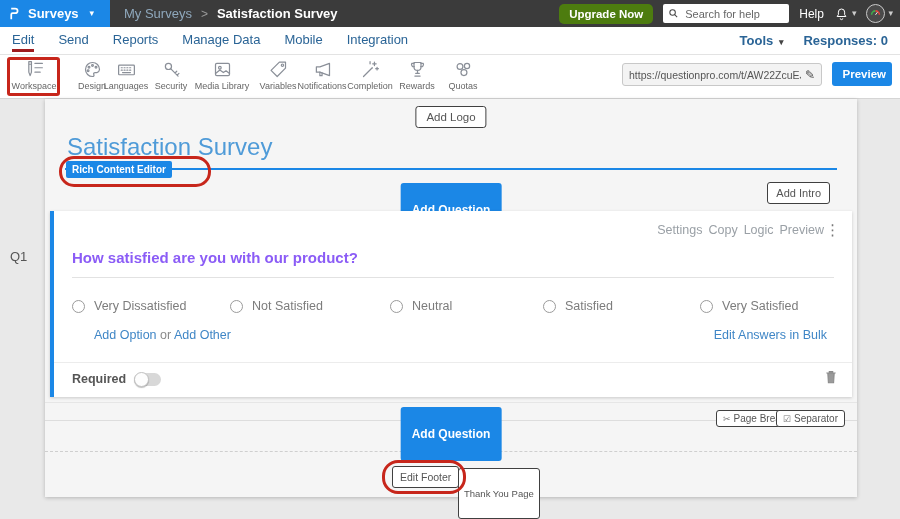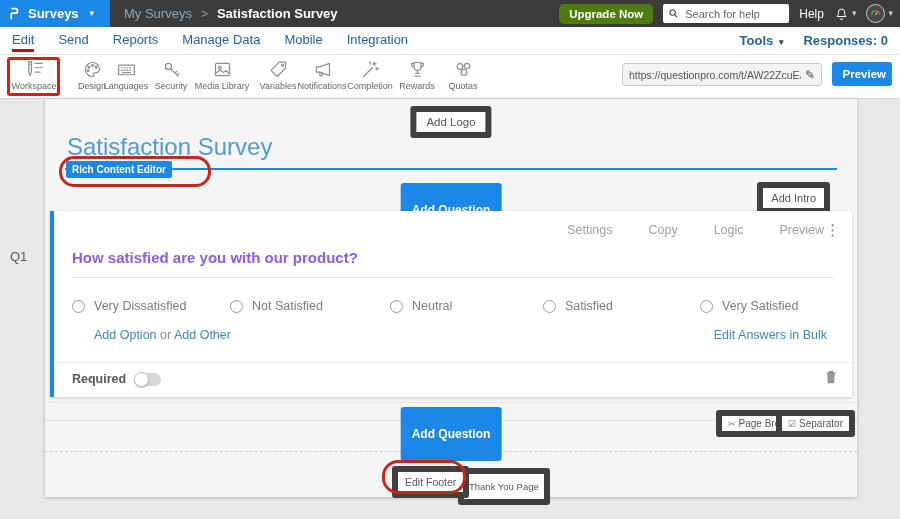--- a/index.html
+++ b/index.html
@@ -77,28 +77,28 @@
   .add-logo-btn{position:absolute;left:50%;transform:translateX(-50%);top:7px;
          background:#fff;border:1px solid #c6c6c6;border-radius:3px;color:#555;
          font-size:11.5px;padding:4px 10px;cursor:pointer;font-family:"Liberation Sans",sans-serif;}
   .survey-title{position:absolute;left:22px;top:34px;font-size:24px;color:#4f9bd8;}
   .title-rule{position:absolute;left:20px;right:20px;top:69px;height:2px;background:#1b87e6;}
   .rce-label{position:absolute;left:21px;top:62px;background:#1b87e6;color:#fff;
          font-size:10px;font-weight:700;padding:3px 6px;border-radius:2px;white-space:nowrap;}
   .btn-blue{background:#1b87e6;border:none;border-radius:3px;color:#fff;font-size:12px;
          font-weight:700;padding:20px 11px;cursor:pointer;font-family:"Liberation Sans",sans-serif;}
   .add-question-top{position:absolute;left:50%;transform:translateX(-50%);top:84px;}
-  .btn-plain{background:#fff;border:6px solid #404040;border-radius:3px;color:#555;
+  .btn-plain{background:#fff;border:1px solid #404040;border-radius:3px;color:#555;
          cursor:pointer;font-family:"Liberation Sans",sans-serif;}
   .add-intro-btn{position:absolute;right:27px;top:83px;font-size:11px;padding:4px 8px;}
 
   
   .qcard{position:absolute;left:5px;top:112px;width:802px;height:186px;background:#fff;
          border-left:4px solid #1b87e6;box-shadow:0 1px 3px rgba(0,0,0,.18);}
-  .q-actions{position:absolute;right:28px;top:12px;display:flex;align-items:center;gap:36px;}
+  .q-actions{position:absolute;right:28px;top:12px;display:flex;align-items:center;gap:6px;}
   .q-action{color:#9aa0a6;font-size:12.5px;cursor:pointer;}
   .kebab{position:absolute;right:8px;top:10px;color:#777;font-size:15px;cursor:pointer;
          padding:0 4px;}
   .q-text{position:absolute;left:18px;top:38px;font-size:15px;font-weight:700;color:#8b5cf6;}
   .q-underline{position:absolute;left:18px;right:18px;top:66px;height:1px;background:#e2e2e2;}
   .option{position:absolute;top:88px;display:flex;align-items:center;gap:9px;}
   .radio{width:13px;height:13px;border:1.5px solid #9b9b9b;border-radius:50%;background:#fff;
          cursor:pointer;flex:0 0 auto;}
   .option-label{font-size:12.5px;color:#7c7c7c;}
   .addopt-row{position:absolute;left:40px;top:117px;font-size:12.5px;color:#8a8a8a;}
@@ -117,21 +117,21 @@
   .rule-a{position:absolute;left:0;right:0;top:303px;height:1px;background:#e6e6e6;}
   .rule-b{position:absolute;left:0;right:0;top:321px;height:1px;background:#ddd;}
   .add-question-bottom{position:absolute;left:50%;transform:translateX(-50%);top:308px;z-index:2;}
   .mini-btn{position:absolute;top:311px;z-index:2;font-size:10px;padding:2px 6px;
             display:flex;align-items:center;gap:3px;color:#555;}
   .pagebreak-btn{left:671px;}
   .separator-btn{left:731px;}
   .mini-icon{font-size:9px;color:#777;}
   .rule-dashed{position:absolute;left:0;right:0;top:352px;border-top:1px dashed #cfcfcf;}
   .edit-footer-btn{position:absolute;left:347px;top:367px;font-size:10.5px;padding:4px 7px;z-index:2;}
-  .thankyou-btn{position:absolute;left:413px;top:369px;font-size:9.5px;padding:7px 5px;}
+  .thankyou-btn{position:absolute;left:413px;top:369px;font-size:9.5px;padding:19px 5px;}
 
   .q-number{position:absolute;left:10px;top:249px;font-size:13px;color:#555;}
 </style>
 </head>
 <body>
 
 <div id="app">
 
   <div class="topbar">
     <div class="brand">

